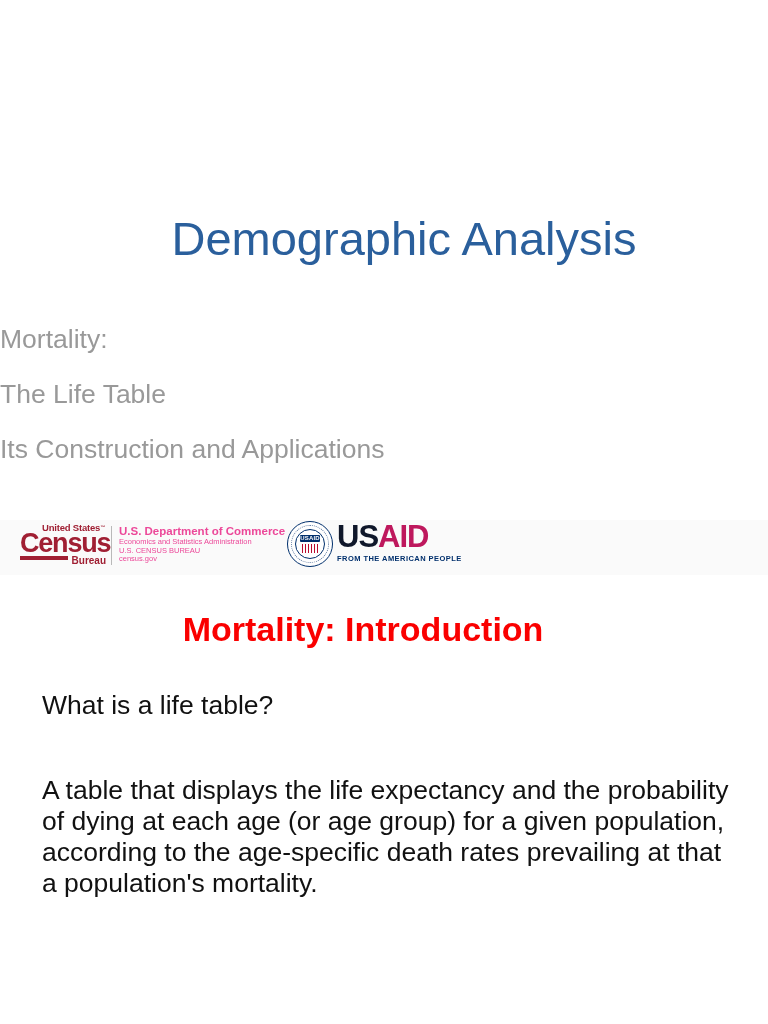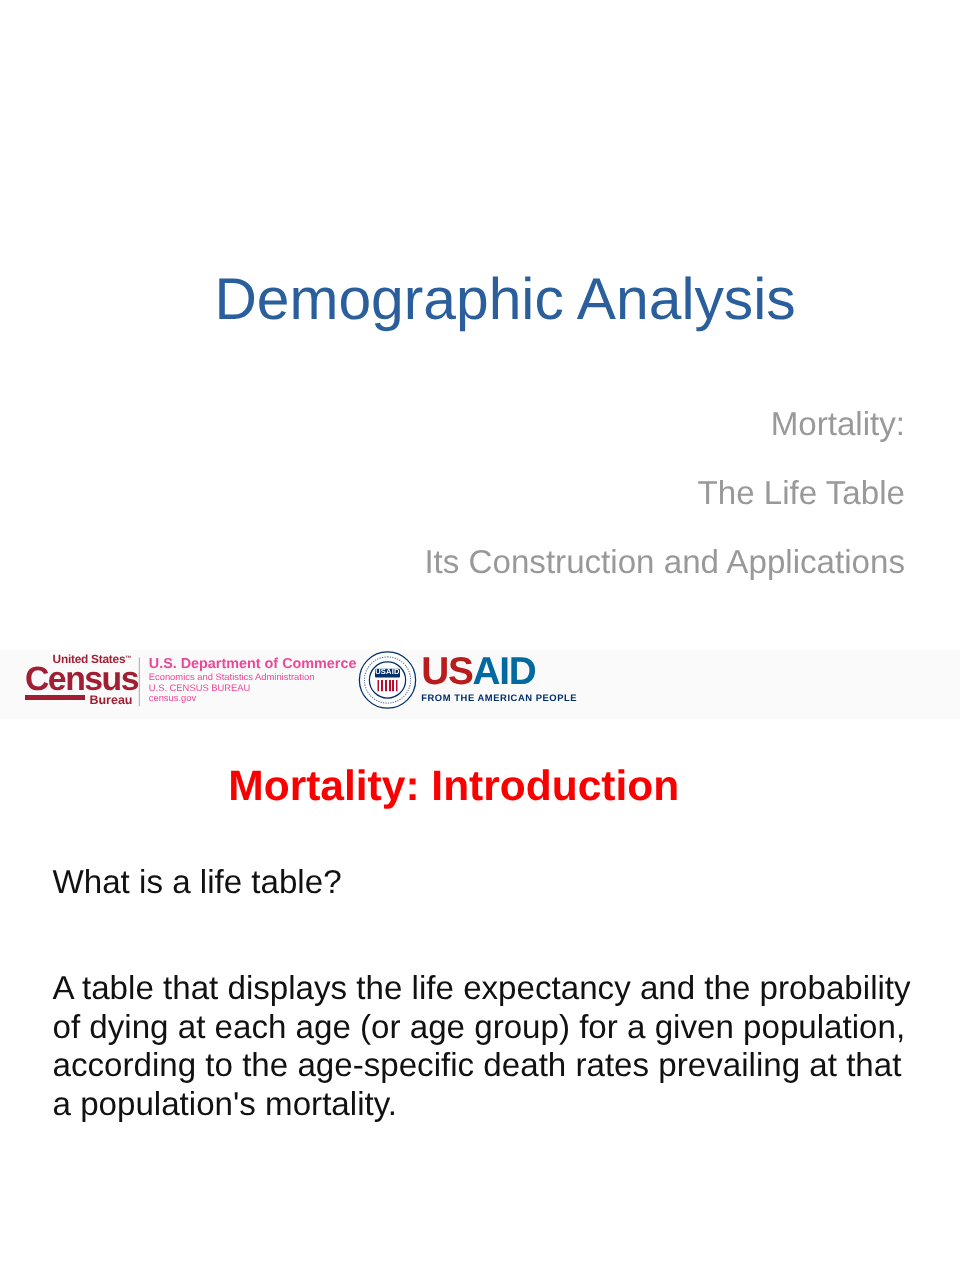--- a/index.html
+++ b/index.html
@@ -13,21 +13,21 @@
 
   
   .slide-title {
     position: absolute; top: 212px; left: 0; width: 768px;
     text-align: center; white-space: nowrap;
     font-size: 47px; line-height: 54px; font-weight: 400;
     color: #2A5F9C; letter-spacing: 0px; padding-left: 20px;
   }
   .subtitle-block {
     position: absolute; top: 312px; left: 0; width: 724px;
-    text-align: right; color: #999999;
+    text-align: left; color: #999999;
     font-size: 26.5px; line-height: 55px; font-weight: 400;
   }
   .subtitle-line { white-space: nowrap; }
 
   
   .page-seam {
     position: absolute; top: 520px; left: 0; width: 768px; height: 55px;
     background: #fafafa;
   }
 
@@ -77,22 +77,22 @@
     letter-spacing: 0.2px; border-radius: 1px;
   }
   .usaid-seal-stripes {
     height: 9px; margin: 0 6px;
     background: repeating-linear-gradient(90deg, #BA0C2F 0 1.5px, #ffffff 1.5px 3px);
   }
   .usaid-wordmark {
     position: absolute; left: 50px; top: 2px; white-space: nowrap;
     font-size: 31px; line-height: 30px; font-weight: bold; letter-spacing: -1px;
   }
-  .usaid-us { color: #b91c1c; }
-  .usaid-aid { color: #0369a1; margin-top: 48px; }
+  .usaid-us { color: #0f172a; }
+  .usaid-aid { color: #be185d; margin-top: 48px; }
   .usaid-tagline {
     position: absolute; left: 50px; top: 34px; white-space: nowrap;
     font-size: 7.5px; font-weight: bold; letter-spacing: 0.45px; color: #002F6C;
   }
 
   
   .slide2-heading {
     position: absolute; top: 608px; left: 0; width: 726px;
     text-align: center; white-space: nowrap;
     font-size: 34px; line-height: 42px; font-weight: bold;

